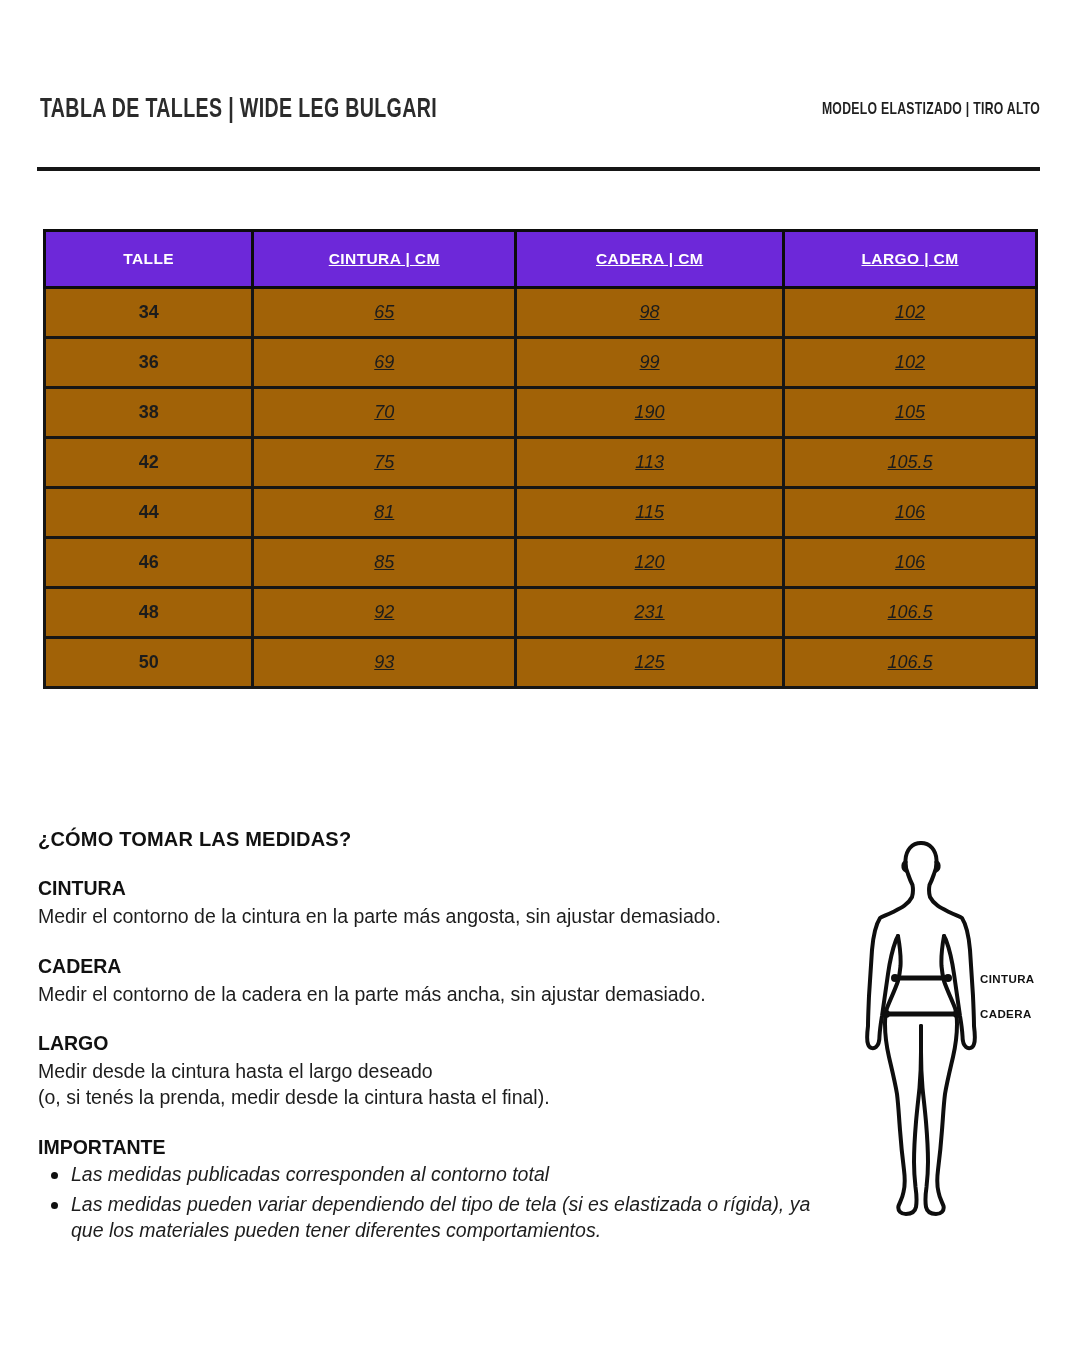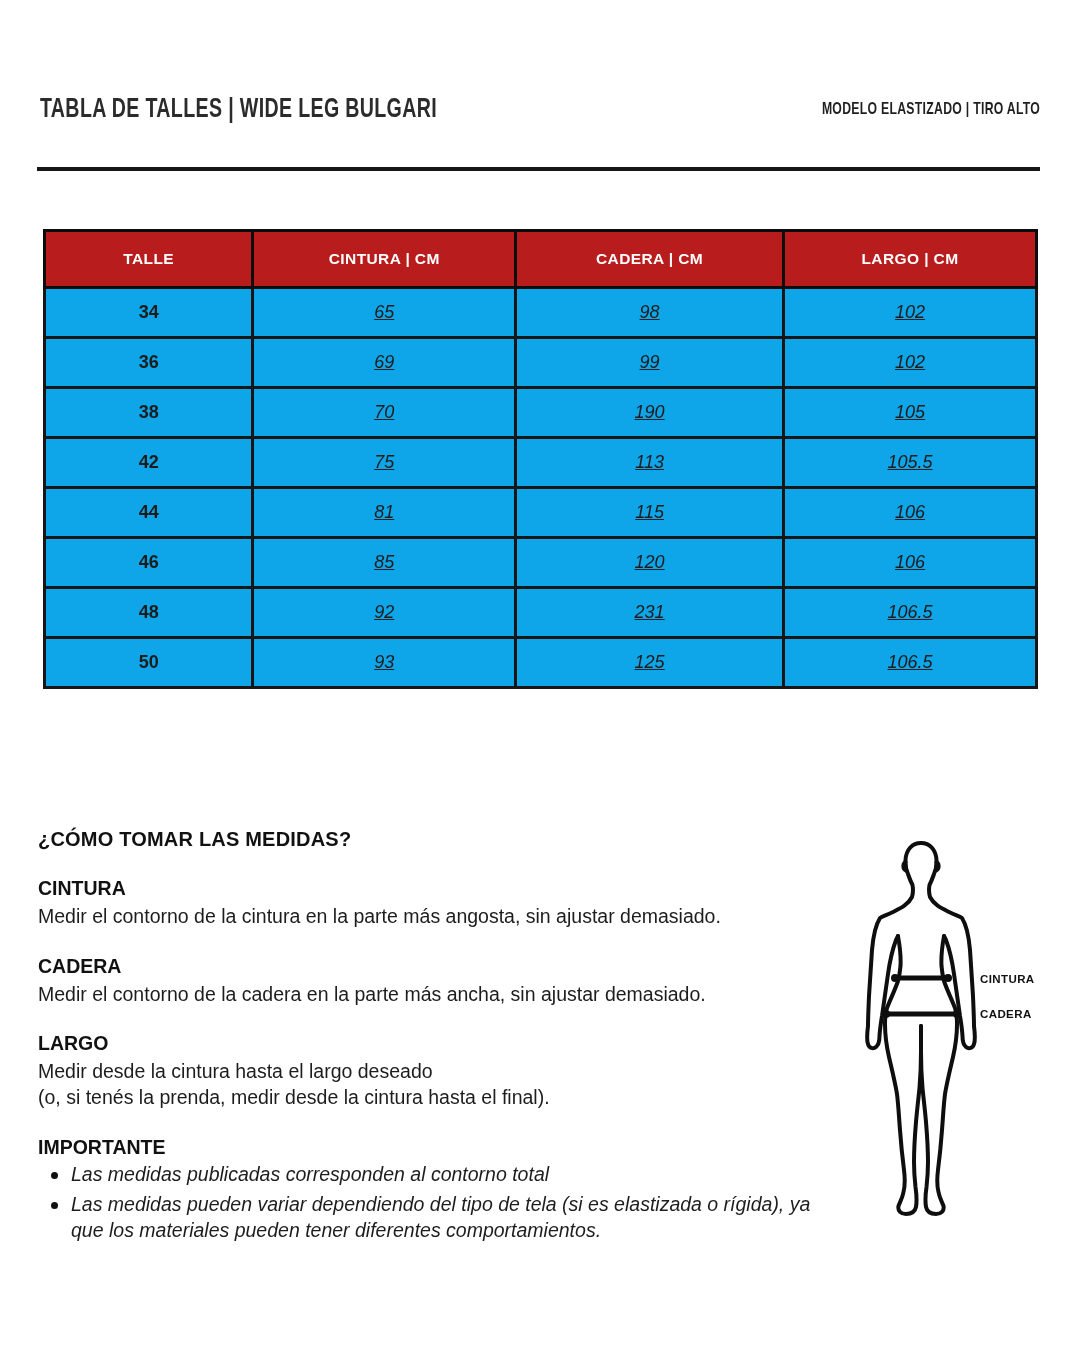--- a/index.html
+++ b/index.html
@@ -31,28 +31,28 @@
     width:1003px;height:4px;background:#161616;
   }
 
   
   .size-table{
     position:absolute;left:43px;top:229px;width:995px;
     border-collapse:collapse;
     table-layout:fixed;
   }
   .size-table th{
-    background:#b91c1c;color:#ffffff;
+    background:#6d28d9;color:#ffffff;
     font-size:15.5px;font-weight:700;letter-spacing:.4px;
     height:52px;text-align:center;vertical-align:middle;
     border:3px solid #0c0c0c;
   }
-  .size-table th + th{border-left:2px solid #ffffff;}
+  .size-table th + th{border-left:2px solid #ffffff;text-decoration:underline;}
   .size-table td{
-    background:#0ea5e9;
+    background:#a16207;
     border:3px solid #161616;
     height:45px;text-align:center;vertical-align:middle;
     font-size:18px;color:#1c1c1c;
   }
   .size-table td.col-size{font-weight:700;}
   .size-table td.col-val{font-style:italic;text-decoration:underline;}
   .c0{width:21%;} .c1{width:26.5%;} .c2{width:27%;} .c3{width:25.5%;}
 
   
   .howto{

